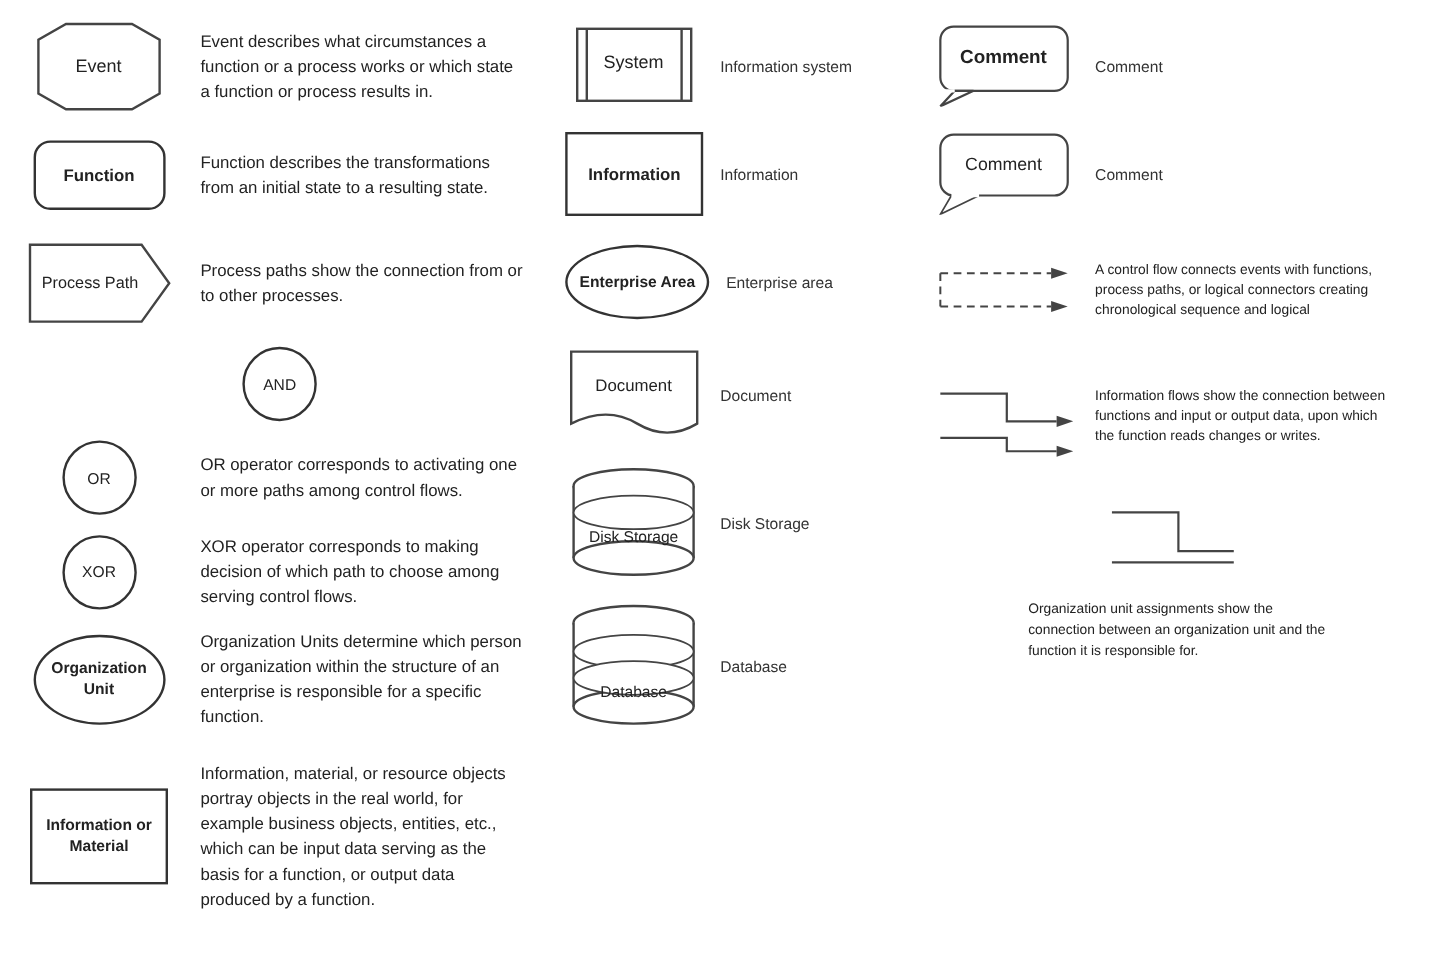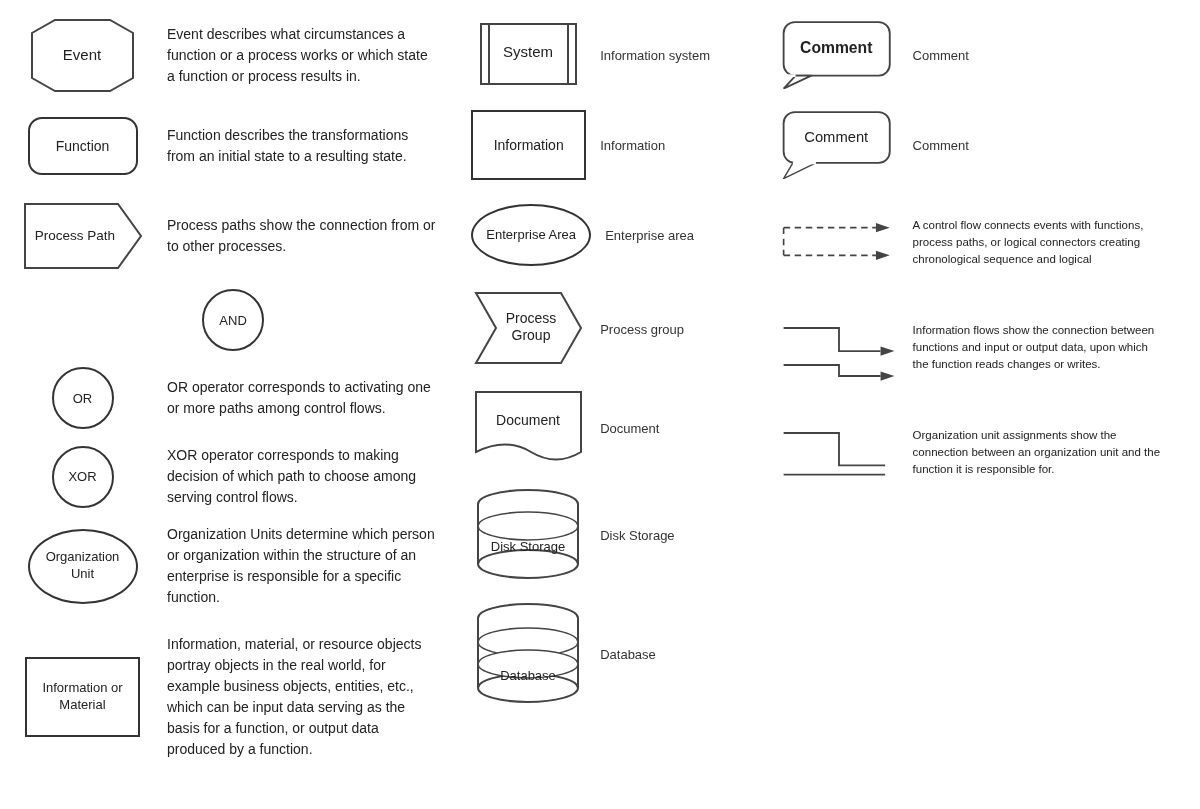--- a/index.html
+++ b/index.html
@@ -166,21 +166,21 @@
 
     .col3-desc {
       font-size: 11.5px;
       line-height: 1.5;
       max-width: 250px;
       color: #222;
     }
 
     .shape-label {
       font-size: 14px;
-      font-weight: normal;
+      font-weight: bold;
       text-align: center;
       line-height: 1.3;
     }
   </style>
 </head>
 <body>
 
 <div class="legend-container">
 
   <div class="column col1">
@@ -286,30 +286,20 @@
 
     <div class="col2-item">
       <div>
         <div class="shape-enterprise">
           <span class="shape-label" style="font-size:13px;">Enterprise Area</span>
         </div>
       </div>
       <div class="col2-label">Enterprise area</div>
     </div>
 
-    <div class="col2-item">
-      <div>
-        <svg class="shape-process-group-svg" viewBox="0 0 115 80">
-          <polygon points="5,5 90,5 110,40 90,75 5,75 25,40" fill="white" stroke="#444" stroke-width="2"></polygon>
-          <text x="60" y="35" text-anchor="middle" font-size="14" fill="#222" font-family="Arial">Process</text>
-          <text x="60" y="52" text-anchor="middle" font-size="14" fill="#222" font-family="Arial">Group</text>
-        </svg>
-      </div>
-      <div class="col2-label">Process group</div>
-    </div>
 
     <div class="col2-item">
       <div>
         <svg class="shape-document-svg" viewBox="0 0 115 80">
           <path d="M5,5 L110,5 L110,65 Q85,80 60,65 Q35,50 5,65 Z" fill="white" stroke="#444" stroke-width="2"></path>
           <text x="57" y="38" text-anchor="middle" font-size="14" fill="#222" font-family="Arial">Document</text>
         </svg>
       </div>
       <div class="col2-label">Document</div>
     </div>
@@ -398,21 +388,21 @@
           <polyline points="5,20 65,20 65,45 110,45" fill="none" stroke="#444" stroke-width="2"></polyline>
           <polygon points="110,40 125,45 110,50" fill="#444"></polygon>
 
           <polyline points="5,60 65,60 65,72 110,72" fill="none" stroke="#444" stroke-width="2"></polyline>
           <polygon points="110,67 125,72 110,77" fill="#444"></polygon>
         </svg>
       </div>
       <div class="col3-desc">Information flows show the connection between functions and input or output data, upon which the function reads changes or writes.</div>
     </div>
 
-    <div class="col3-item" style="min-height:105px;">
+    <div class="col3-item" style="min-height:105px;flex-direction:column;">
       <div>
         <svg class="org-assign-svg" viewBox="0 0 130 80">
 
           <polyline points="5,20 65,20 65,55 115,55" fill="none" stroke="#444" stroke-width="2"></polyline>
           <line x1="5" y1="65" x2="115" y2="65" stroke="#444" stroke-width="2"></line>
         </svg>
       </div>
       <div class="col3-desc">Organization unit assignments show the connection between an organization unit and the function it is responsible for.</div>
     </div>
 

